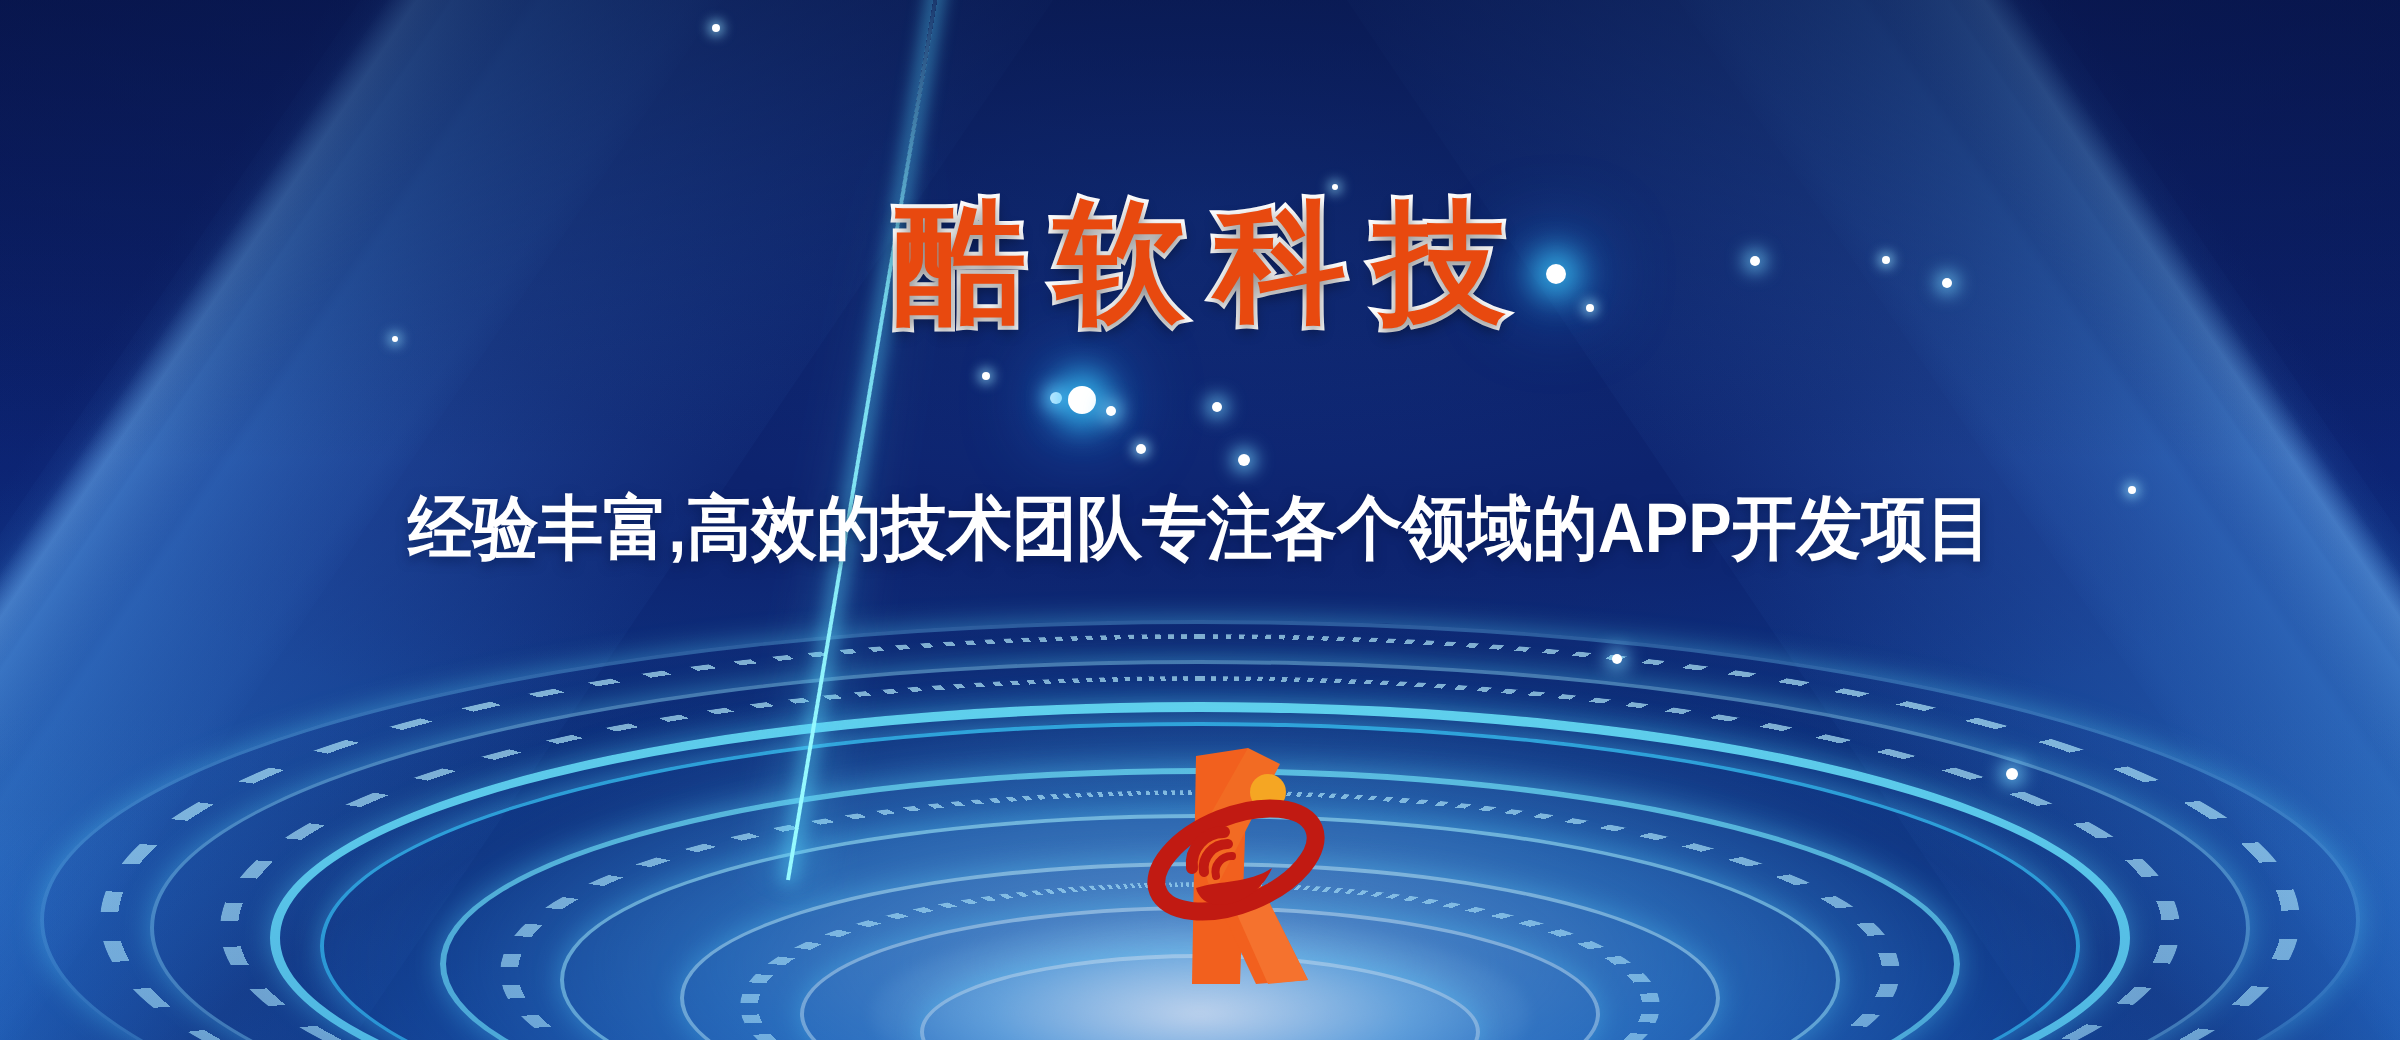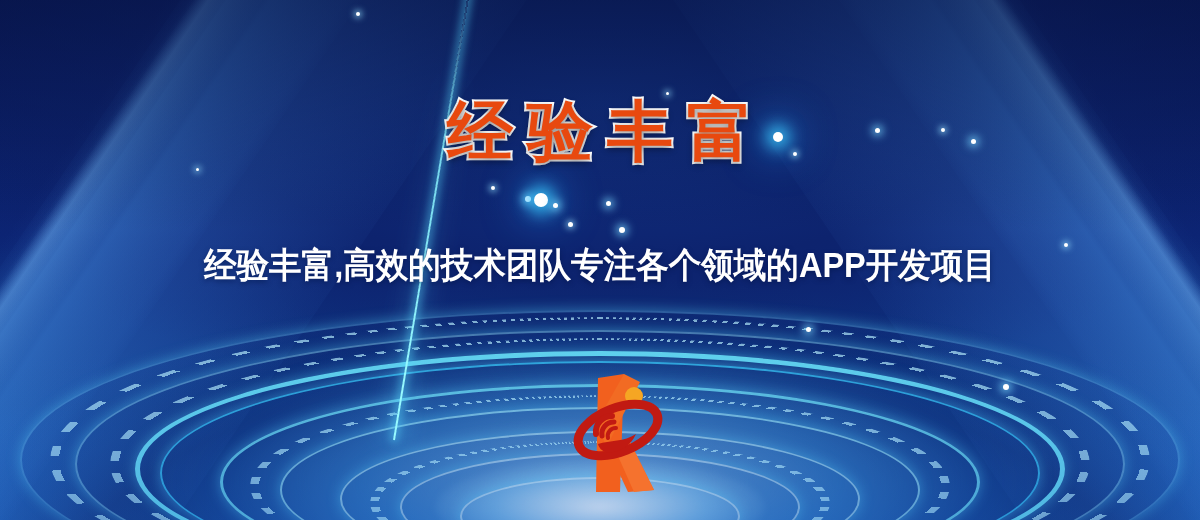--- a/index.html
+++ b/index.html
@@ -162,21 +162,21 @@
       <div class="dot mid" style="left: 606px; top: 201px; width: 5px; height: 5px;"></div>
       <div class="dot mid" style="left: 619px; top: 227px; width: 6px; height: 6px;"></div>
       <div class="dot sm" style="left: 491px; top: 186px; width: 4px; height: 4px;"></div>
       <div class="dot mid" style="left: 806px; top: 327px; width: 5px; height: 5px;"></div>
       <div class="dot mid" style="left: 1003px; top: 384px; width: 6px; height: 6px;"></div>
       <div class="dot sm" style="left: 196px; top: 168px; width: 3px; height: 3px;"></div>
       <div class="dot sm" style="left: 1064px; top: 243px; width: 4px; height: 4px;"></div>
     </div>
 
   <div class="title">
-    <span class="title-inner">经验丰富</span>
+    <span class="title-inner">酷软科技</span>
   </div>
 
   <div class="subtitle">经验丰富,高效的技术团队专注各个领域的APP开发项目</div>
 
   <div class="logo">
     <svg viewBox="0 0 120 150" xmlns="http://www.w3.org/2000/svg" aria-hidden="true">
 
       <g>
         <polygon points="36,18 62,14 58,132 34,132" fill="#F2601E"></polygon>
         <polygon points="62,14 78,22 44,88 36,60" fill="#F26B23"></polygon>

